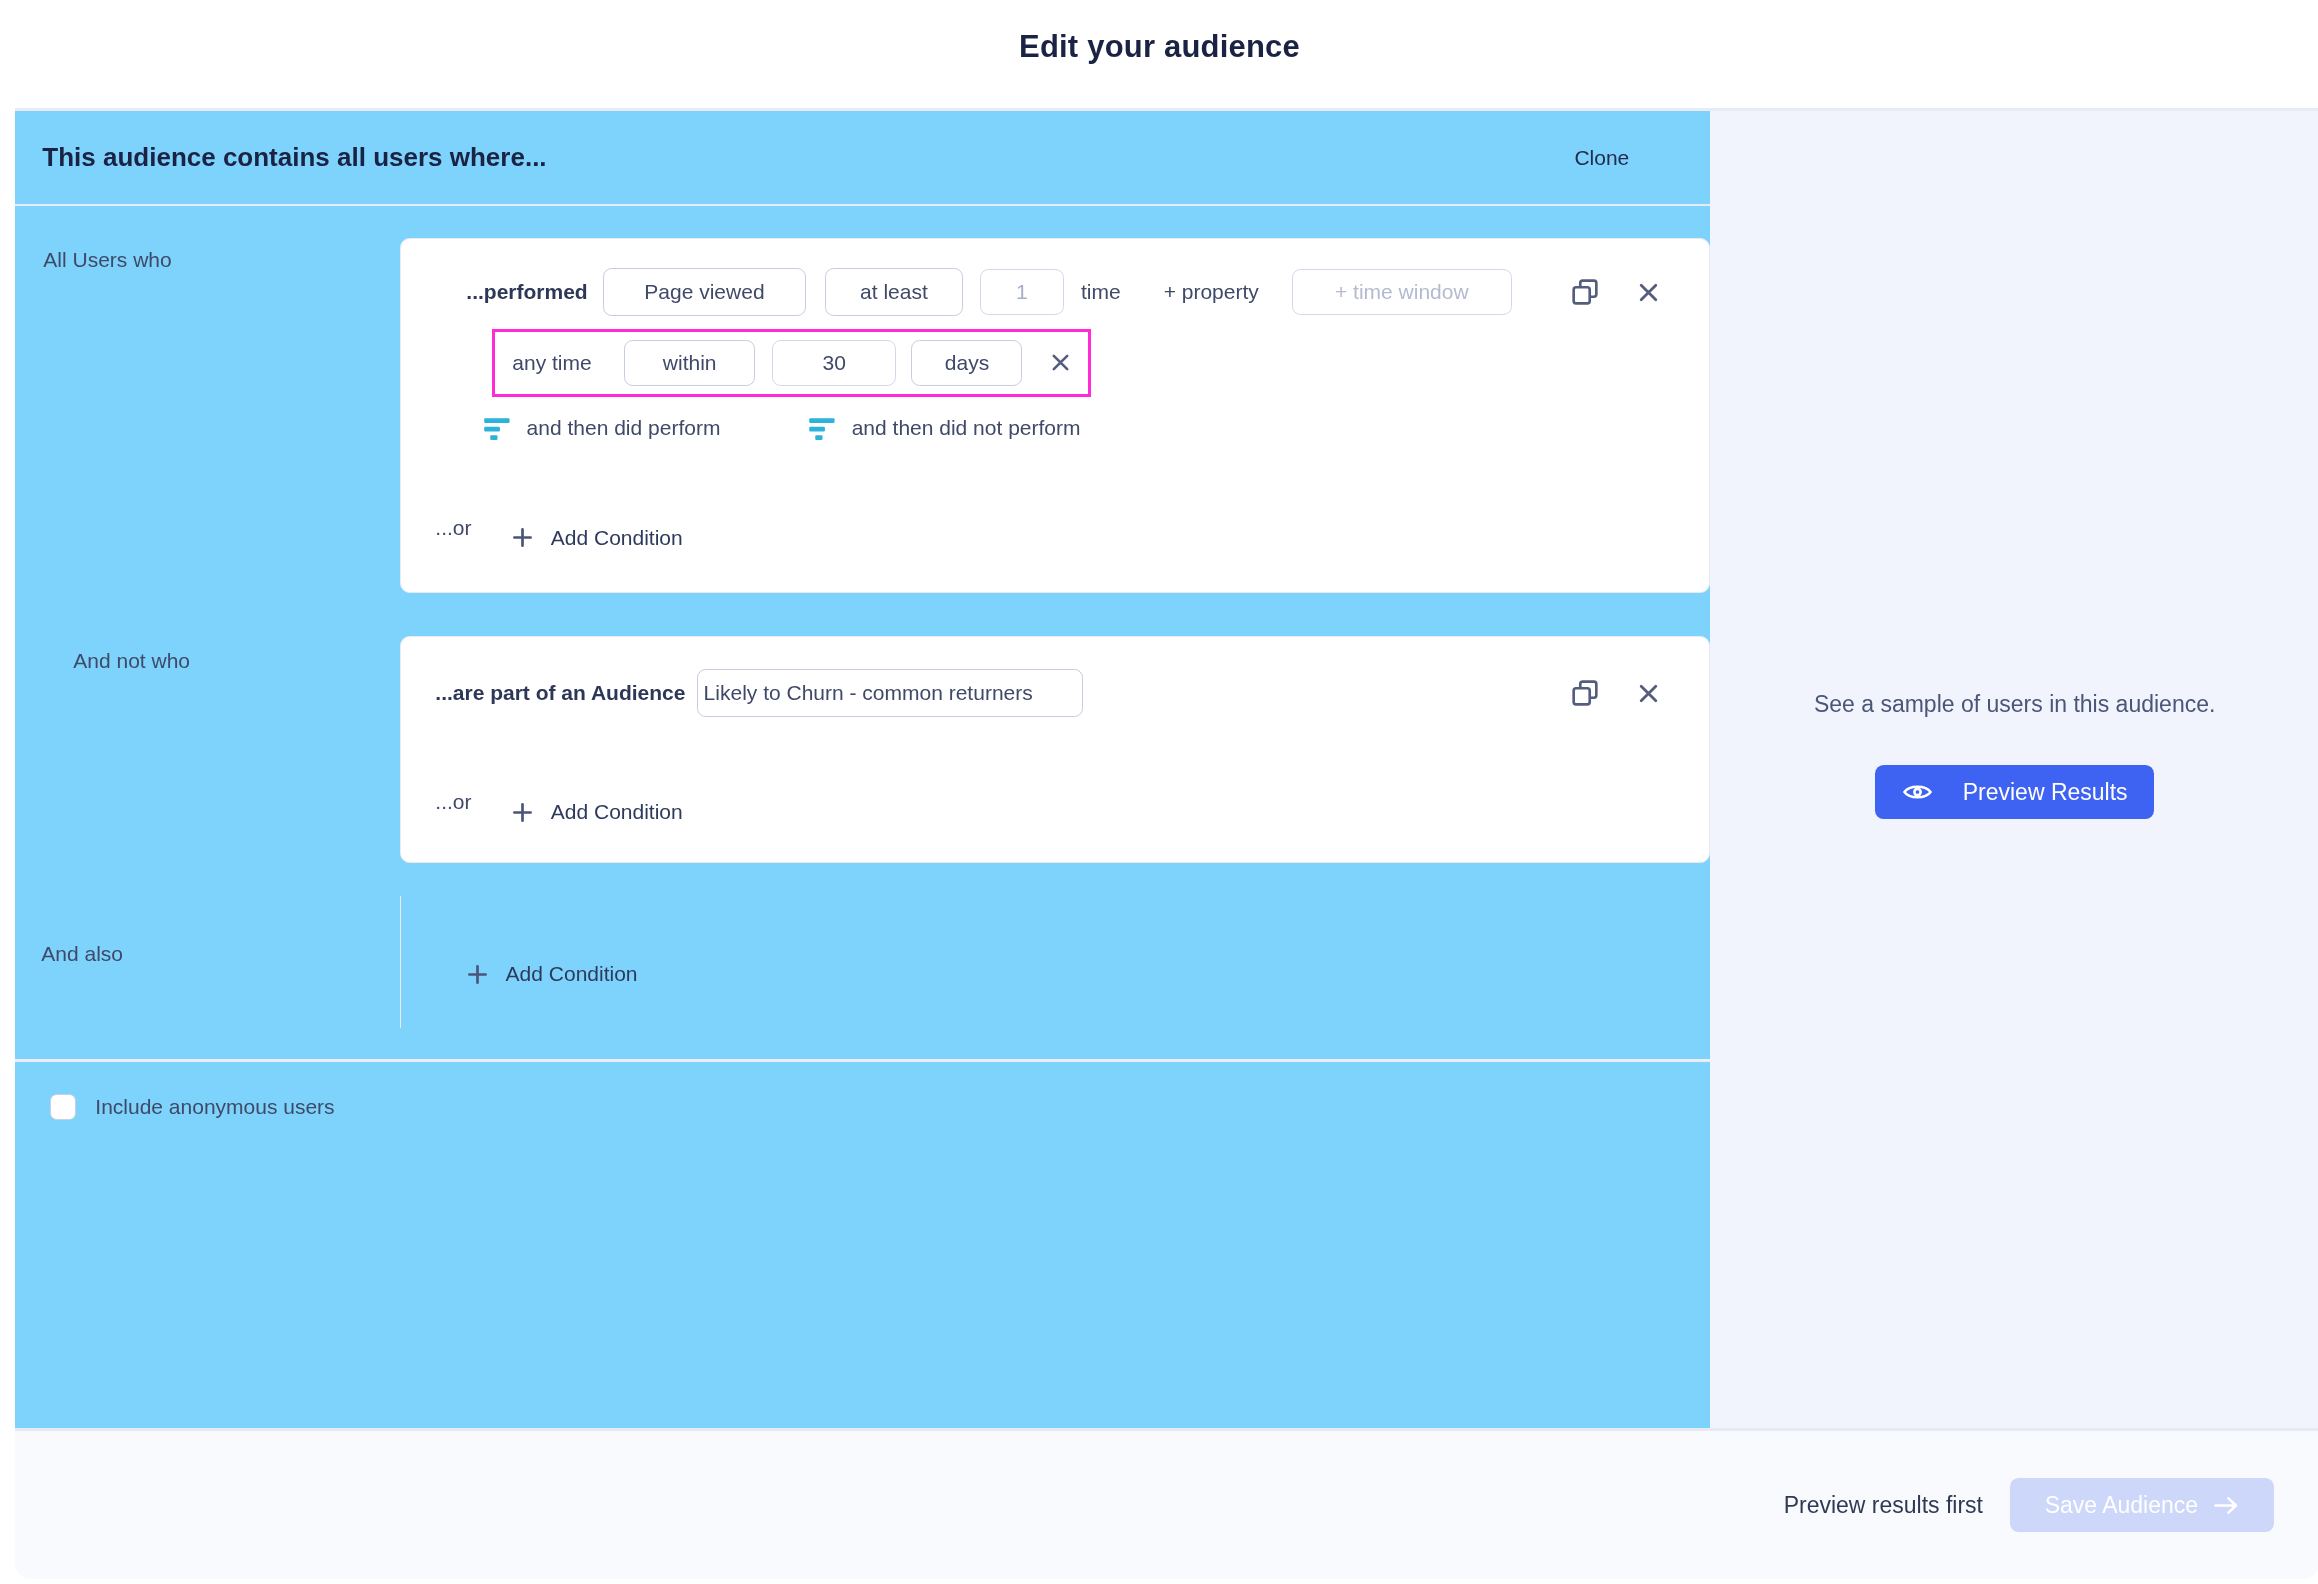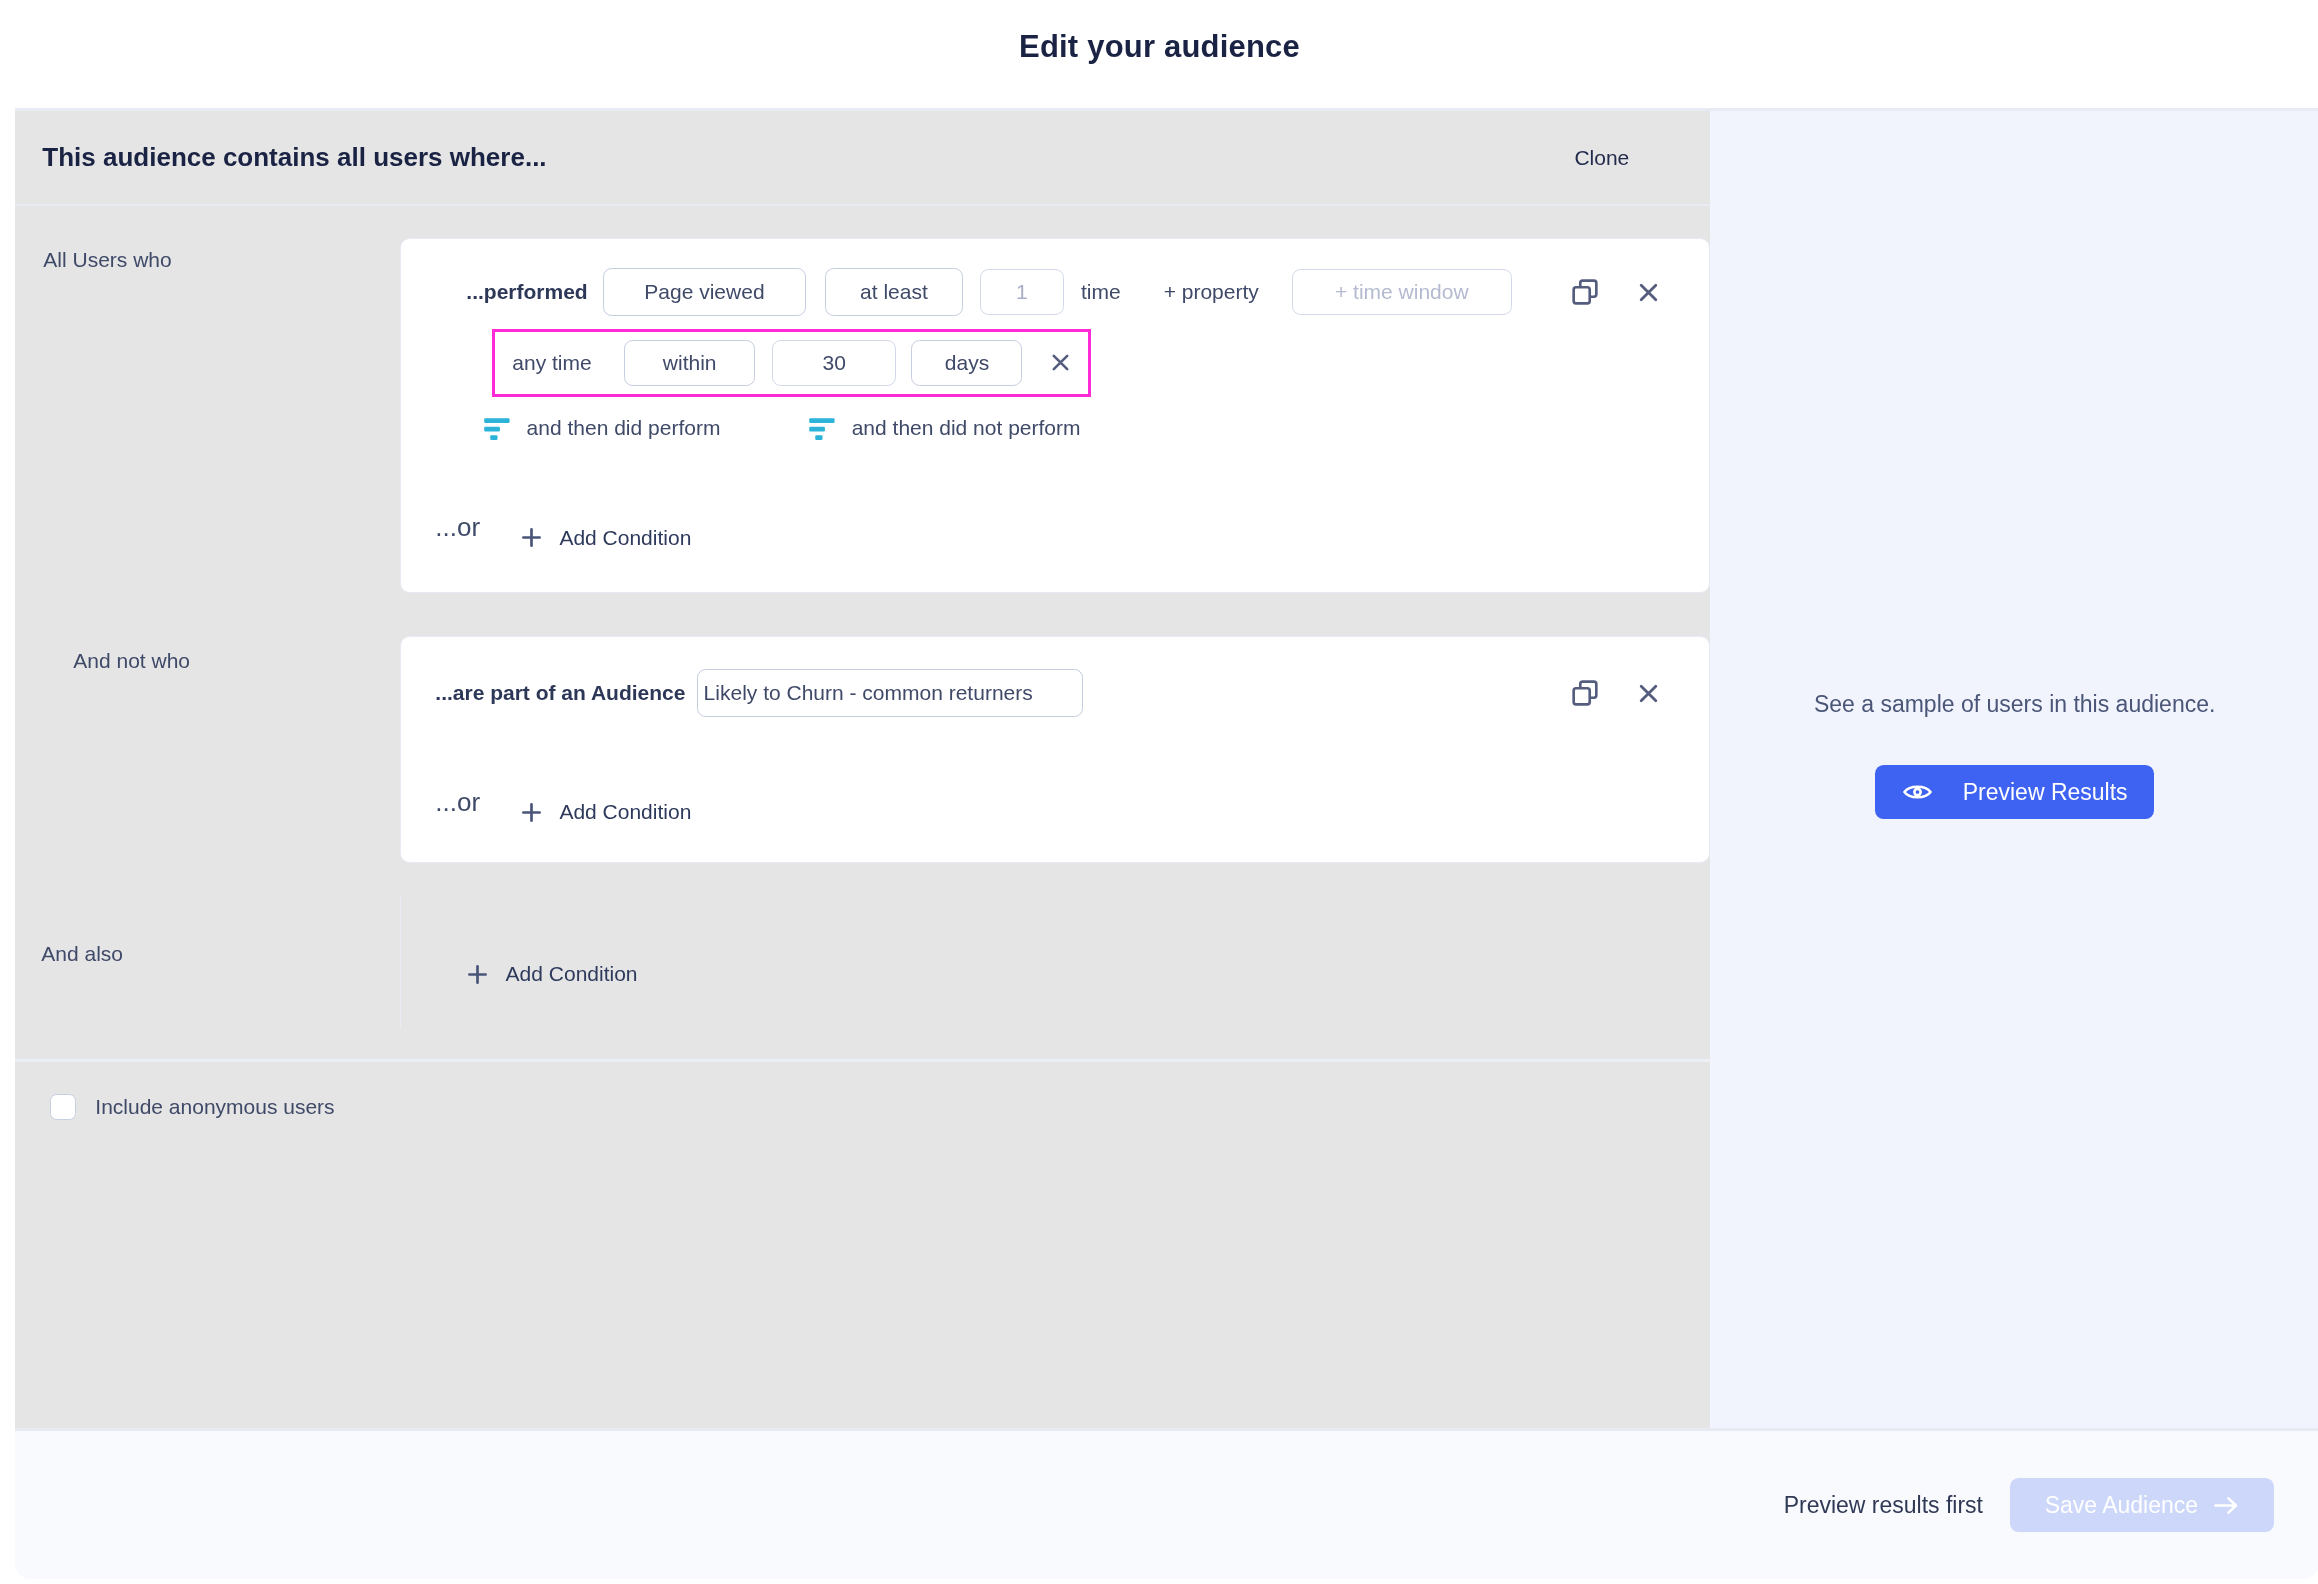--- a/index.html
+++ b/index.html
@@ -14,21 +14,21 @@
   .page{position:relative;width:2319px;height:1585px;overflow:hidden;}
 
   
   .top-header{height:108px;display:flex;align-items:center;justify-content:center;
     padding-bottom:13.4px;border-radius:22px;}
   .top-title{font-size:31px;font-weight:bold;color:var(--navy);letter-spacing:0.2px;}
   .top-rule{position:absolute;left:15.3px;right:0;top:108px;height:2.9px;background:var(--border-light);}
 
   
   .content{position:absolute;left:0;right:0;top:111px;bottom:157px;display:flex;}
-  .builder{margin-left:15.3px;width:1695px;background:#e5e5e5;}
+  .builder{margin-left:15.3px;width:1695px;background:#7dd3fc;}
   .sidebar{flex:1;background:var(--sidebar-bg);}
 
   .builder-head{height:95px;display:flex;align-items:center;
     border-bottom:2.9px solid var(--border-light);padding:0 81px 0 27px;}
   .builder-heading{font-size:26px;font-weight:bold;color:var(--navy);}
   .clone-btn{margin-left:auto;font-size:21px;color:#242c4e;background:none;border:none;
     font-family:inherit;cursor:pointer;}
 
   .section{display:flex;}
   .section-label{width:385px;font-size:21px;color:var(--slate);}
@@ -57,21 +57,21 @@
     margin:13.4px 0 0 57px;padding:7.6px 15.3px 7.6px 17px;background:#fff;}
   .time-filter .chip-btn{height:46px;}
   .tf-value{width:124px;}
 
   .seq-row{display:flex;align-items:center;margin:17px 0 0 48px;}
   .seq-link{display:flex;align-items:center;gap:14.3px;background:none;border:none;
     font-family:inherit;font-size:21px;color:var(--slate);cursor:pointer;padding:0;}
   .seq-gap{width:88px;}
 
   .or-row{display:flex;align-items:center;margin-top:63px;}
-  .or-label{font-size:26px;color:var(--slate);}
+  .or-label{font-size:21px;color:var(--slate);}
   .add-cond{display:flex;align-items:center;gap:16.3px;margin-left:40px;background:none;
     border:none;font-family:inherit;font-size:21px;font-weight:500;color:#2e3a5c;
     cursor:pointer;padding:0;margin-top:20px;}
 
   .audience-select{height:48px;width:386px;border:1.9px solid var(--border);border-radius:8.6px;
     background:#fff;font-family:inherit;font-size:21px;color:var(--slate);padding:0 5.7px;
     margin-left:11.5px;white-space:nowrap;overflow:hidden;text-align:left;cursor:pointer;}
 
   .and-also-content{border-left:1.9px solid var(--border-light);padding:46px 0 42px 65px;}
 

